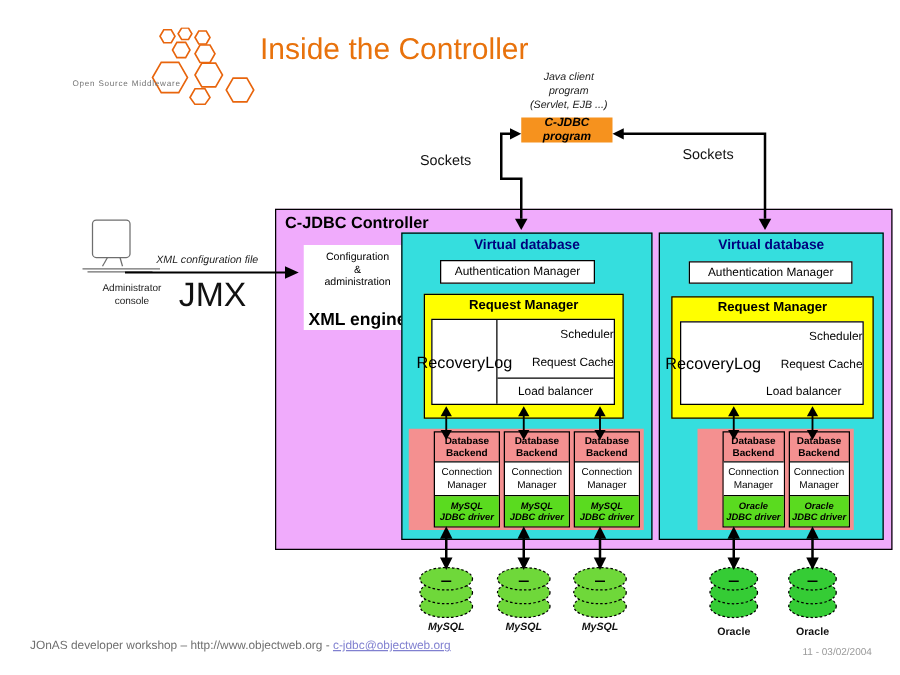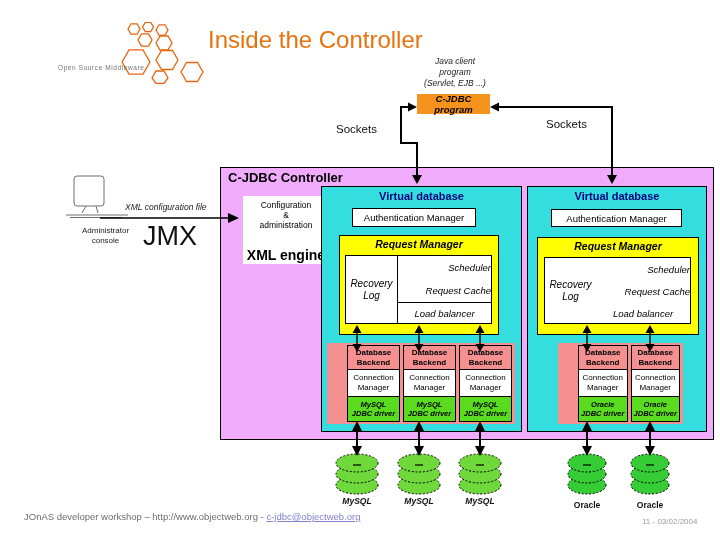--- a/index.html
+++ b/index.html
@@ -42,29 +42,29 @@
 
   .vdb{position:absolute;top:18px;height:246px;background:#35DEDE;border:1px solid #000;box-sizing:border-box;}
   .vdb1{left:100px;width:201px;}
   .vdb2{left:306px;width:180px;}
   .vdb-title{text-align:center;font-weight:bold;font-size:11px;color:#00007D;padding-top:3px;}
   .auth-box{position:absolute;background:#fff;border:1px solid #000;display:flex;align-items:center;
             justify-content:center;font-size:9.5px;box-sizing:border-box;}
   .vdb1 .auth-box{left:30px;top:21px;width:124px;height:19px;}
   .vdb2 .auth-box{left:23px;top:22px;width:131px;height:18px;}
 
-  .rm-box{position:absolute;background:#FFFF00;border:1px solid #000;box-sizing:border-box;font-style:italic;}
+  .rm-box{position:absolute;background:#FFFF00;border:1px solid #000;box-sizing:border-box;}
   .vdb1 .rm-box{left:17px;top:48px;width:160px;height:100px;}
   .vdb2 .rm-box{left:9px;top:50px;width:162px;height:98px;}
   .rm-title{text-align:center;font-weight:bold;font-size:10.5px;padding-top:2px;}
   .rm-grid{position:absolute;background:#fff;border:1px solid #000;display:flex;box-sizing:border-box;}
   .vdb1 .rm-grid{left:5px;top:19px;width:147px;height:69px;}
   .vdb2 .rm-grid{left:6px;top:19px;width:147px;height:67px;}
-  .rm-left{width:51px;display:flex;flex-direction:column;align-items:center;justify-content:center;
-           font-size:10px;line-height:12px;}
+  .rm-left{width:51px;display:flex;flex-direction:row;align-items:center;justify-content:center;
+           font-size:13px;line-height:12px;}
   .rm-right{flex:1;display:flex;flex-direction:column;}
   .rm-top{flex:1;display:flex;flex-direction:column;justify-content:space-around;align-items:flex-end;
           font-size:9.5px;}
   .rm-lb{height:20px;display:flex;align-items:center;justify-content:center;font-size:9.5px;}
   .with-lines .rm-left{border-right:1px solid #000;}
   .with-lines .rm-top{border-bottom:1px solid #000;}
 
   .backends{position:absolute;background:#F49090;display:flex;gap:3px;
             padding:2px 3px 0 20px;box-sizing:border-box;}
   .vdb1 .backends{left:5px;top:156px;width:188px;height:81px;}

